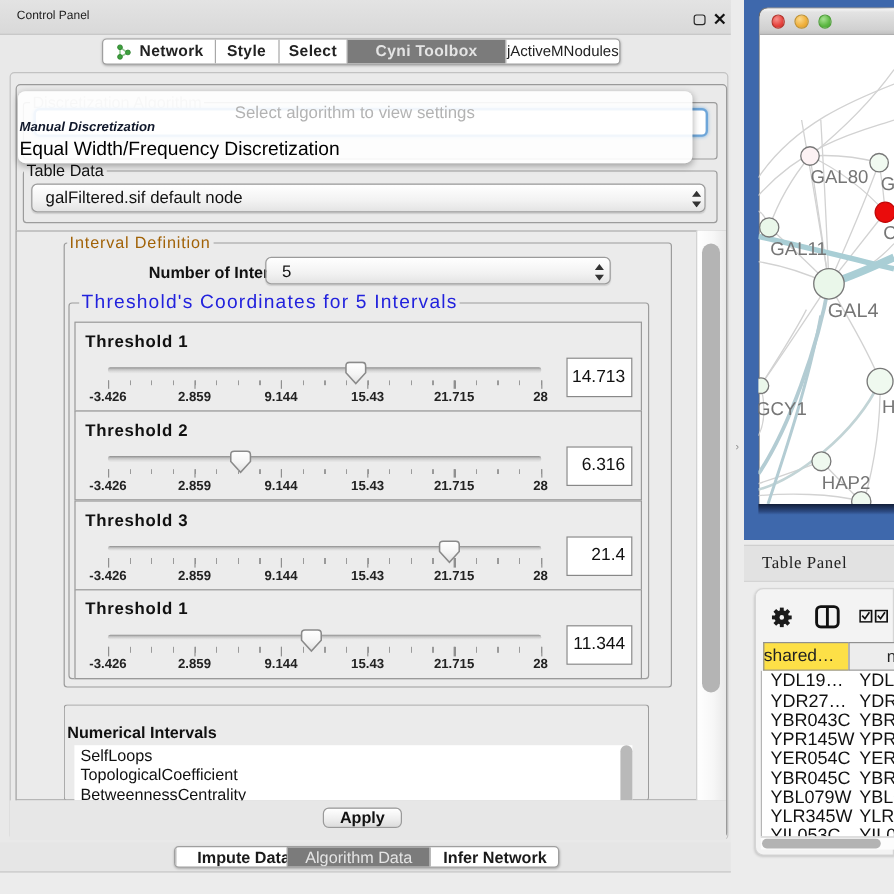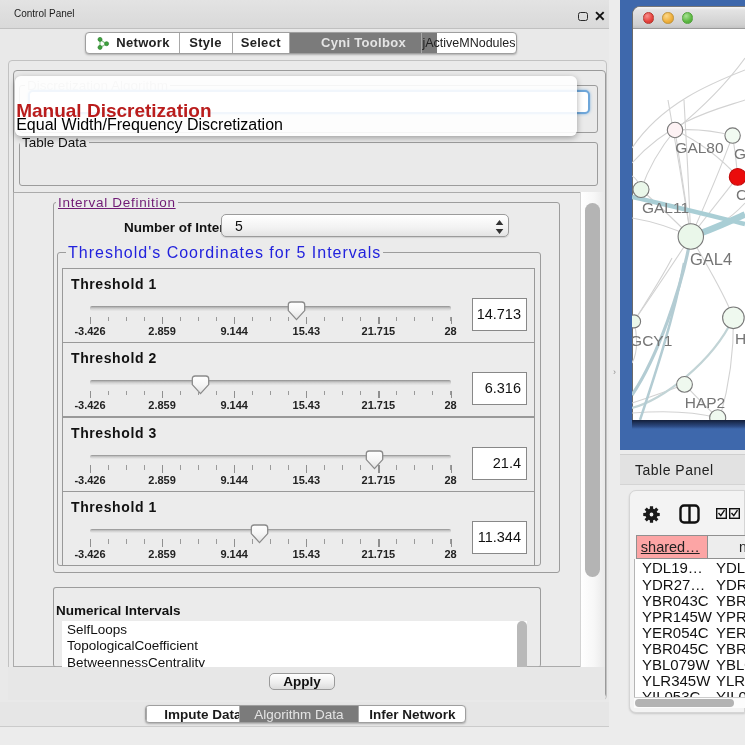--- a/index.html
+++ b/index.html
@@ -28,41 +28,41 @@
 .gtitle { font-size:13.5px; background:#eaeaea; padding:0 2px; white-space:nowrap; }
 
 
 #gdisc { left:19px; top:84.5px; width:579px; height:48px; }
 #gdisc_t { left:5px; top:-8px; color:#b0b0b0; }
 #combo_focus { left:28px; top:89.5px; width:562px; height:24px; border:2px solid #6ea6d9; border-radius:5px; background:#fff; box-shadow:0 0 3px #7fb3e0; }
 
 
 #popup { left:14.7px; top:76px; width:562.8px; height:59.8px; background:rgba(255,255,255,0.9); border-radius:6px; box-shadow:0 2px 6px rgba(0,0,0,0.33); }
 #popup .prompt { left:0; top:8.5px; width:562px; text-align:center; font-size:14px; color:#b3b3b3; }
-#popup .it1 { left:1.5px; top:24px; font-size:19px; font-weight:bold; color:#b91c1c; }
+#popup .it1 { left:1.5px; top:24px; font-size:11px; font-weight:bold; color:#0f172a;font-style:italic; }
 #popup .it2 { left:1.5px; top:39.5px; font-size:16px; color:#000; }
 
 
 #gtd { left:19px; top:141.5px; width:579px; height:44.5px; }
 #gtd_t { left:0px; top:-8px; color:#111; }
 
 .combo { background:linear-gradient(#ffffff,#f2f2f2 60%,#e4e4e4); border:1px solid #9b9b9b; border-radius:5px; box-shadow:0 1px 1px rgba(0,0,0,0.12); }
 .combo .ctext { font-size:14px; color:#111; }
 .arrows { width:9px; height:14px; }
 
 #combo_td { left:26px; top:153px; width:562px; height:24px; }
 
 
 #scrollp { left:13px; top:191.5px; width:592px; height:475px; border:1px solid #ababab; background:#ebebeb; overflow:hidden; }
 #vsb { left:579.5px; top:191.5px; width:25px; height:475px; background:linear-gradient(to right,#ffffff,#f7f7f7 55%,#e9e9e9); border-left:1px solid #d3d3d3; }
 #vsbthumb { left:584.5px; top:203px; width:15px; height:374px; background:#b4b4b4; border-radius:8px; }
 
 
 #gint { left:53px; top:201.5px; width:507px; height:371px; background:#ebebeb; }
-#gint_t { left:56px; top:194.5px; color:#701a75; letter-spacing:0.7px;text-decoration:underline; }
+#gint_t { left:56px; top:194.5px; color:#a16207; letter-spacing:0.7px; }
 #lblnum { left:87px; top:220px; font-size:13.5px; font-weight:bold; color:#111;padding-left:37px; }
 #combo_n { left:221px; top:214px; width:288px; height:23px; }
 
 
 #gthr { left:56.5px; top:251.5px; width:484px; height:314.5px; }
 #gthr_t { left:66px; top:243.5px; color:#2222dd; font-size:16px; letter-spacing:1px; }
 
 .tpanel { left:62px; width:472.5px; height:75px; border:1px solid #999; background:#ececec; }
 .tpanel div { position:absolute; }
 .tname { left:8px; top:7px; font-size:14px; font-weight:bold; letter-spacing:0.6px; color:#111; }
@@ -91,24 +91,24 @@
 
 #bluewin { left:620px; top:0; width:125px; height:450px; background:#3e68ac; }
 #shadowband { left:632px; top:420px; width:113px; height:9px; background:linear-gradient(#131f3a,#2c4a82 70%,#3e68ac); }
 #macwin { left:632px; top:6px; width:113px; height:414px; border-radius:8px 0 0 0; background:#fff; border-left:1px solid #6b6b6b; border-top:1px solid #777; overflow:hidden; }
 #mactb { position:absolute; left:0; top:0; width:113px; height:22px; background:linear-gradient(#f7f7f7,#e3e3e3 15%,#d0d0d0 85%,#c3c3c3); border-bottom:1px solid #9b9b9b; }
 .light { position:absolute; top:5.2px; width:11.6px; height:11.6px; border-radius:50%; }
 #lr { left:9.5px;  background:radial-gradient(circle at 35% 30%, #f7918d, #e6413c 60%, #c33630); border:0.8px solid #b5372f; }
 #ly { left:29px; background:radial-gradient(circle at 35% 30%, #fbd88a, #efaf3b 60%, #d6992f); border:0.8px solid #c09334; }
 #lg { left:48.5px; background:radial-gradient(circle at 35% 30%, #a8e293, #5cb842 60%, #49a338); border:0.8px solid #51a13c; }
 
-#tpbar { left:620px; top:454px; width:125px; height:31px; background:#e2e2e2; border-top:1px solid #cfcfcf; border-bottom:1px solid #d4d4d4; }
+#tpbar { left:620px; top:454px; width:125px; height:31px; background:#e2e2e2; border-top:1px solid #cfcfcf; border-bottom:1px solid #d4d4d4;font-family:Liberation Serif, serif; }
 #tpbar .t { left:15px; top:6.5px; font-size:14px; letter-spacing:0.5px; color:#222; }
 #tcontainer { left:629px; top:490px; width:116px; height:223px; background:#f3f3f3; border:1px solid #d5d5d5; border-radius:7px 0 0 7px; box-shadow:0 1px 2px rgba(0,0,0,0.15); }
-#thead1 { left:635.5px; top:535px; width:71.5px; height:24px; background:#fca5a5; border:1px solid #909090; border-right:none; font-size:14.5px; color:#222; text-align:center; padding-right:3px; line-height:23px;text-decoration:underline; }
+#thead1 { left:635.5px; top:535px; width:71.5px; height:24px; background:#fde047; border:1px solid #909090; border-right:none; font-size:14.5px; color:#222; text-align:left; padding-right:3px; line-height:23px; }
 #thead2 { left:707px; top:535px; width:38px; height:24px; background:#ededed; border:1px solid #909090; border-right:none; font-size:14px; color:#222; padding-left:31px; line-height:23px; }
 #tbody { left:633.5px; top:559px; width:111.5px; height:138px; background:#fff; border-left:1px solid #b5b5b5; overflow:hidden; }
 .trow { left:0; width:200px; height:16.1px; }
 .trow .c1 { left:7.5px; font-size:15px; color:#111; }
 .trow .c2 { left:81.5px; font-size:15px; color:#111; }
 #hsb { left:633.5px; top:697px; width:111.5px; height:11px; background:#fcfcfc; border-top:1px solid #ccc; }
 #hsbthumb { left:635px; top:698.8px; width:99px; height:8px; background:#b3b3b3; border-radius:4px; }
 
 #splitmark { left:613px; top:366.5px; font-size:9px; color:#909090; }
 svg { position:absolute; }
@@ -132,34 +132,40 @@
           <g fill="#3da23d" stroke="#2c7d2c" stroke-width="0.7">
             <circle cx="4" cy="3.4" r="2"></circle>
             <circle cx="4" cy="11.4" r="2"></circle>
             <circle cx="10.6" cy="7.7" r="2"></circle>
           </g>
         </svg>
         <span style="position:absolute;left:24px;top:0;width:66px;text-align:center">Network</span>
       </div>
   <div class="seg" style="left:92.5px;width:53px">Style</div>
   <div class="seg" style="left:145.5px;width:57.5px">Select</div>
-  <div class="seg sel" style="left:203px;width:148px">Cyni Toolbox</div>
+  <div class="seg sel" style="left:203px;width:132px">Cyni Toolbox</div>
   <div class="seg" style="left:335px;width:95px;font-size:12.5px;font-weight:normal;letter-spacing:0">jActiveMNodules</div>
 </div>
 
 <div id="panel"></div>
 <div id="ipanel"></div>
 
 <div id="gdisc" class="group">
       <span id="gdisc_t" class="gtitle">Discretization Algorithm</span>
     </div>
 <div id="combo_focus"></div>
 
 <div id="gtd" class="group">
       <span id="gtd_t" class="gtitle">Table Data</span>
+    </div>
+<div id="combo_td" class="combo">
+      <span class="ctext" style="left:11px;top:1.5px">galFiltered.sif default node</span>
+<svg class="arrows" style="left:549px;top:5px" width="9" height="14" viewBox="0 0 9 14">
+        <path d="M4.5 0 L8.3 5 H0.7 Z M4.5 14 L0.7 9 H8.3 Z" fill="#333"></path>
+      </svg>
     </div>
 
 <div id="scrollp"></div>
 <div id="vsb"></div>
 <div id="vsbthumb"></div>
 
 <div id="gint" class="group"></div>
 <span id="gint_t" class="gtitle" style="background:#ebebeb">Interval Definition</span>
 <span id="lblnum">Number of Intervals</span>
 <div id="combo_n" class="combo">
@@ -270,20 +276,21 @@
 <div id="gattr" class="group" style="border-bottom:none"></div>
 <span id="lblnumattr">Numerical Intervals</span>
 <div id="listbox">
   <div style="top:1.5px">SelfLoops</div>
   <div style="top:17.7px">TopologicalCoefficient</div>
   <div style="top:34px">BetweennessCentrality</div>
 </div>
 <div id="listsb"></div>
 
 <div id="popup">
+      <span class="prompt">Select algorithm to view settings</span>
       <span class="it1">Manual Discretization</span>
       <span class="it2">Equal Width/Frequency Discretization</span>
     </div>
 
 <div id="applyrow"></div>
 <div style="left:0;top:701.5px;width:609px;height:25px;background:#e6e6e6;border-bottom:1px solid #cbcbcb"></div>
 <div id="applybtn">Apply</div>
 <div id="btabs">
   <div class="seg" style="left:0;width:113px">Impute Data</div>
   <div class="seg sel" style="left:93px;width:119px">Algorithm Data</div>

